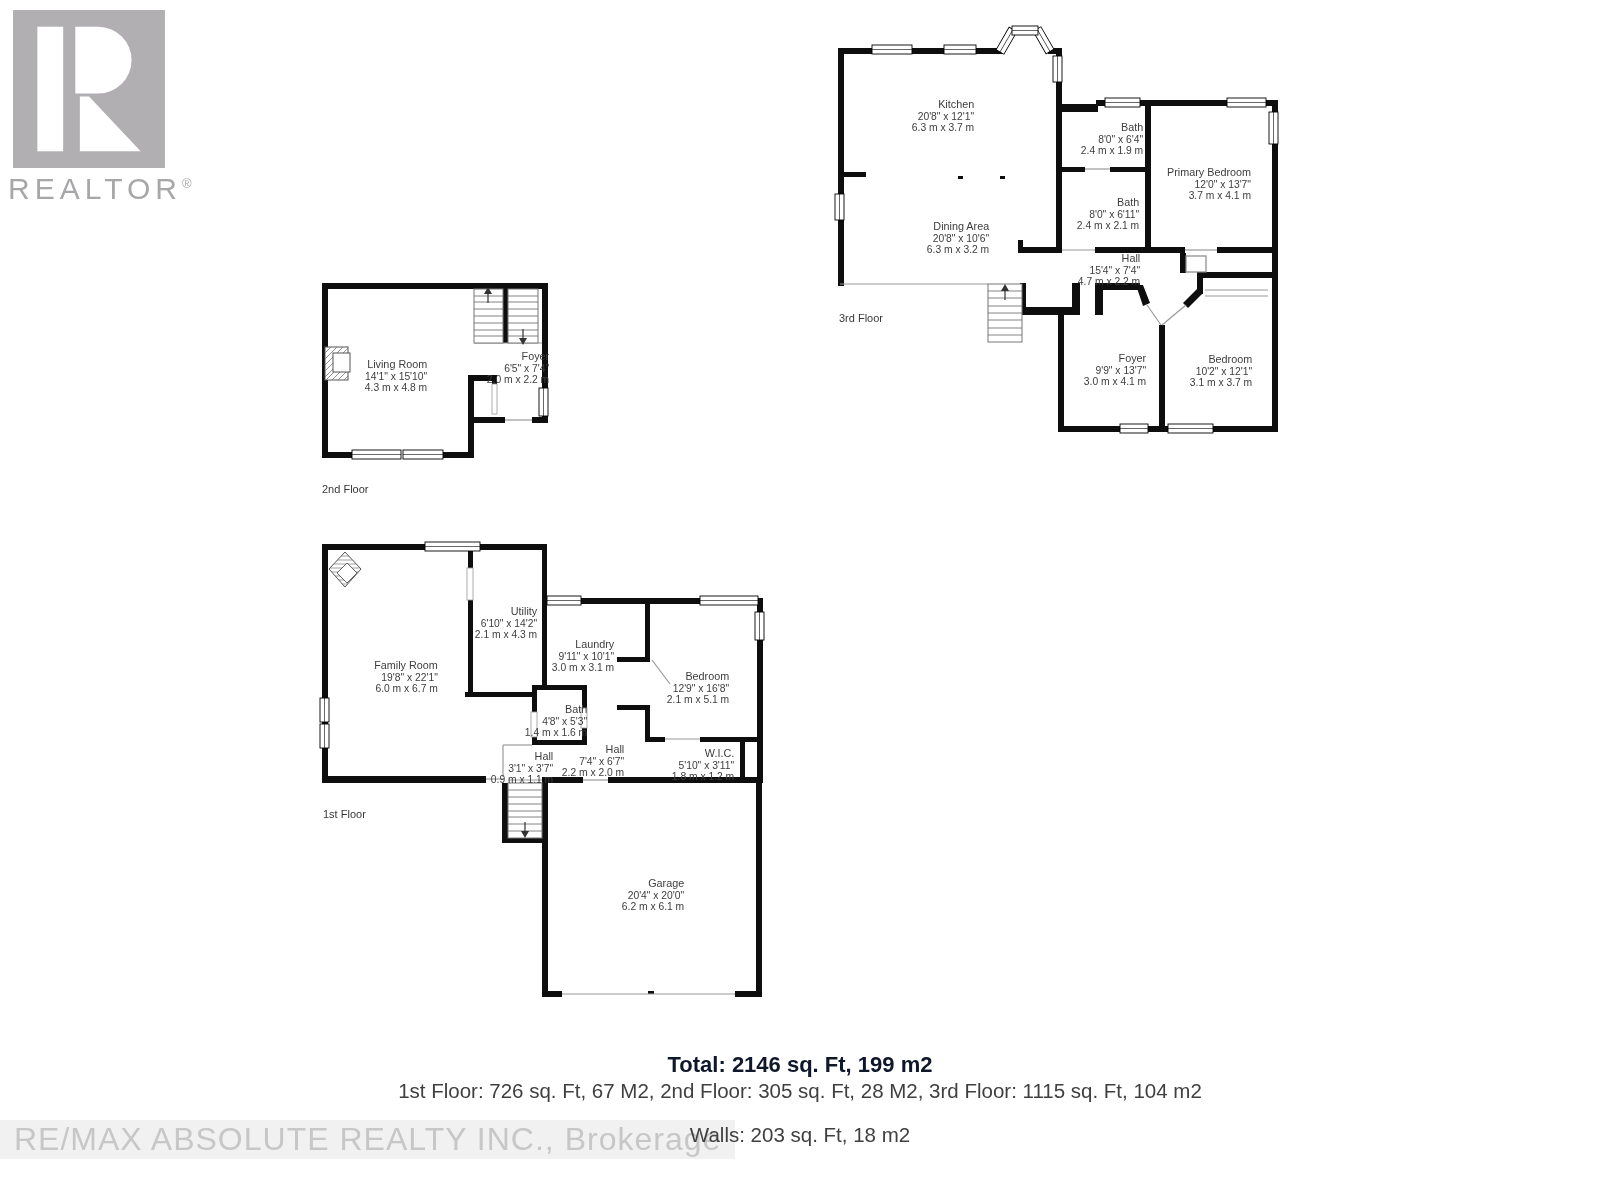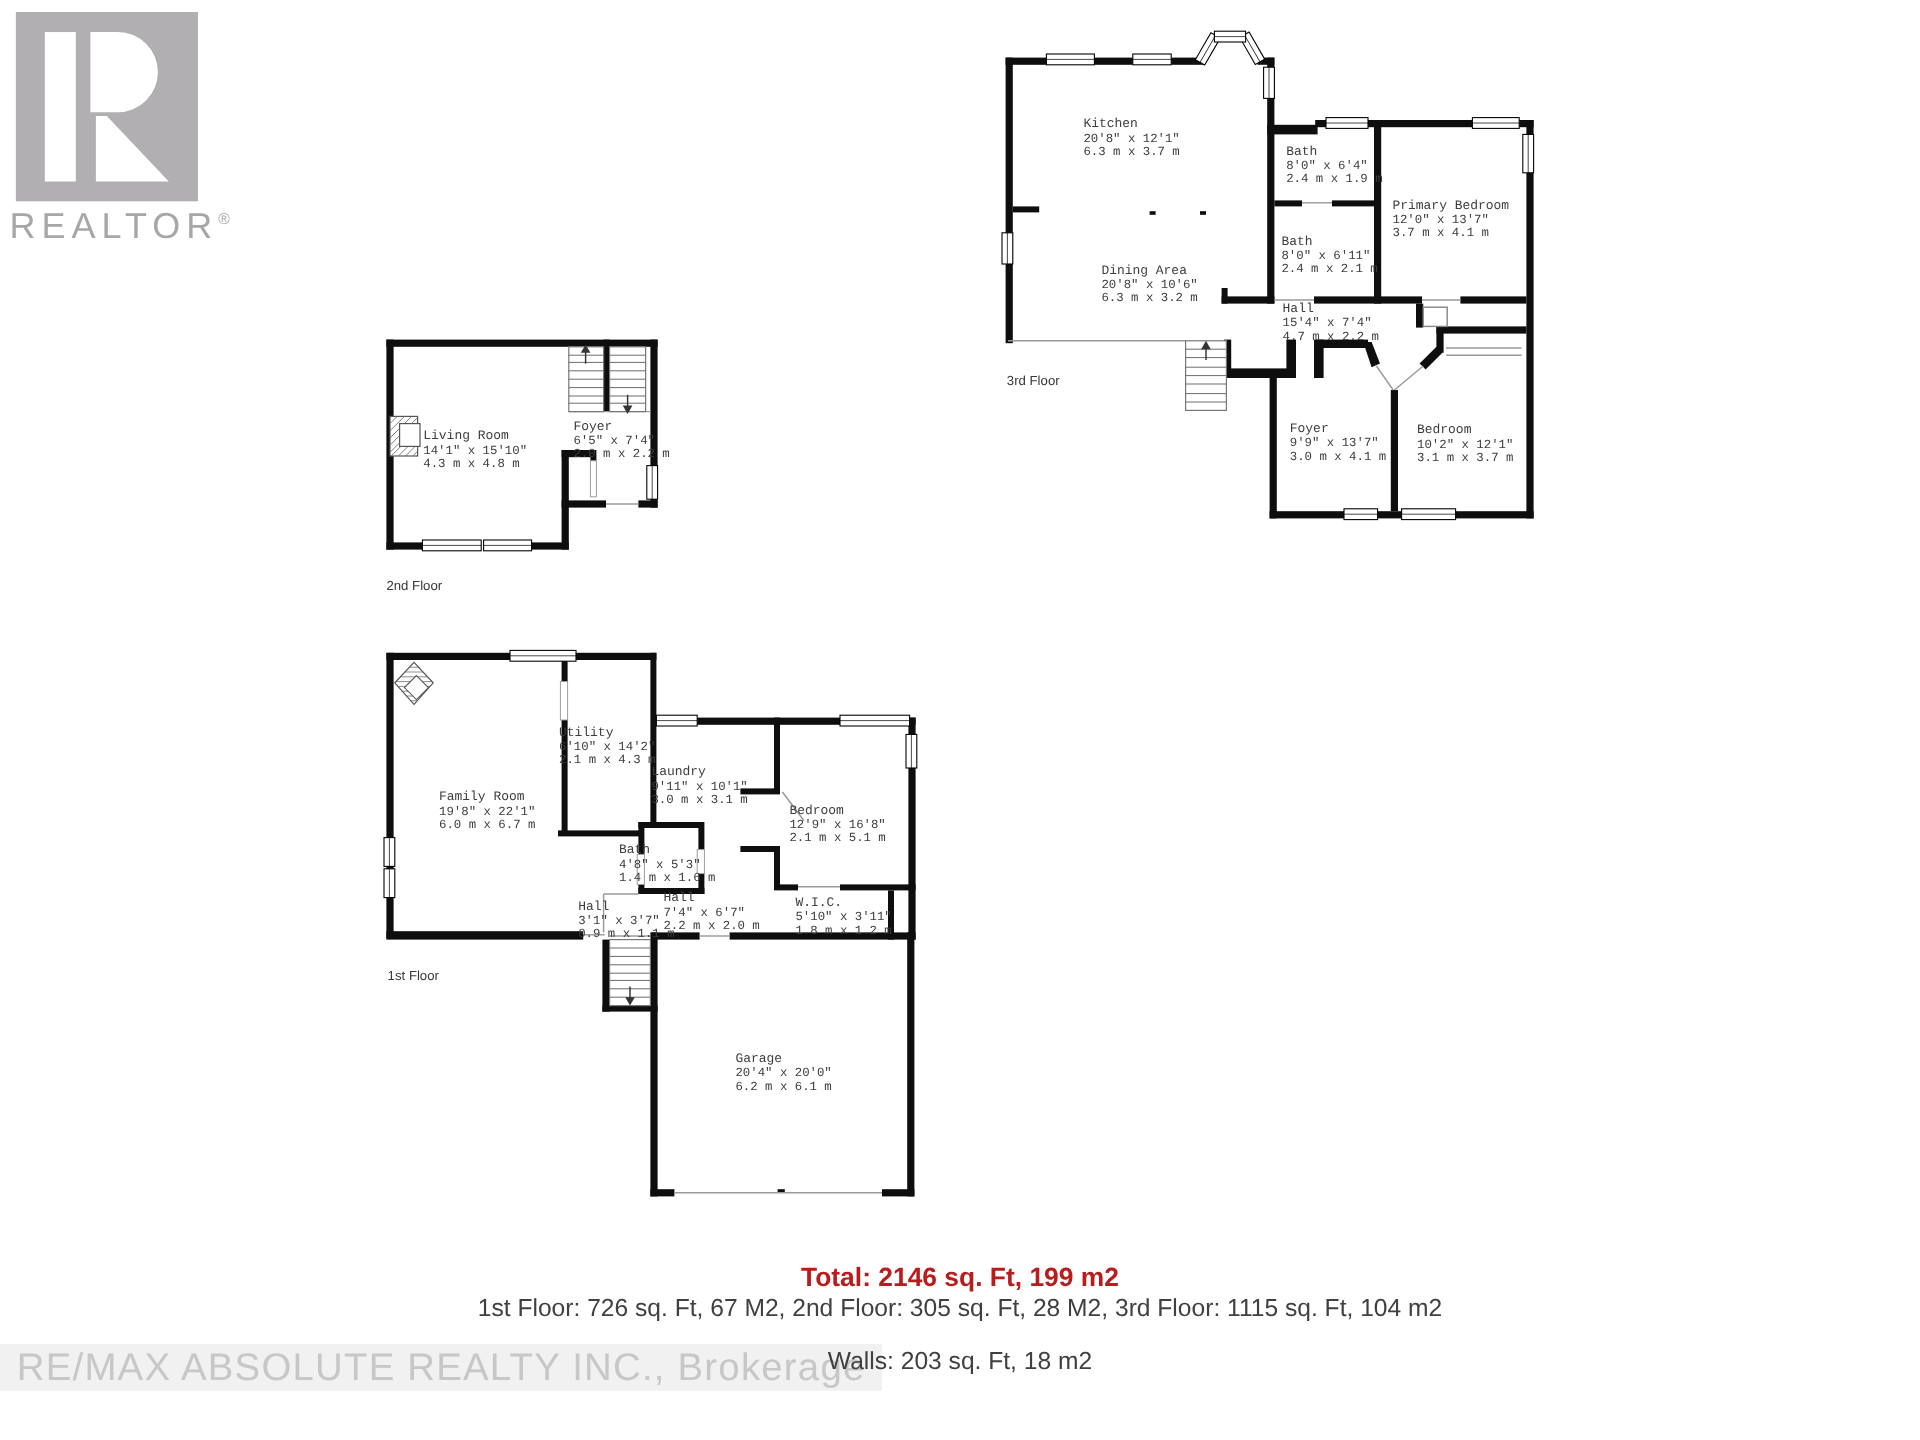--- a/index.html
+++ b/index.html
@@ -7,29 +7,29 @@
           font-family:"Liberation Sans",sans-serif;}
   svg{position:absolute;left:0;top:0;}
 
   
   .logo-box{position:absolute;left:13px;top:10px;width:152px;height:158px;}
   .logo-word{position:absolute;left:8px;top:172px;width:200px;font-size:30px;color:#a8a6a9;
              letter-spacing:5px;font-weight:400;}
   .logo-word sup{font-size:13px;letter-spacing:0;}
 
   
-  .rlabel{position:absolute;transform:translateX(-50%);text-align:left;color:#3d3d3d;
-          white-space:nowrap;line-height:11.6px;z-index:5;font-family:Liberation Mono, monospace;}
+  .rlabel{position:absolute;transform:translateX(-50%);text-align:right;color:#3d3d3d;
+          white-space:nowrap;line-height:11.6px;z-index:5;}
   .rlabel .rname{font-size:10.8px;}
   .rlabel .rdim{font-size:10.3px;}
   .floor-tag{position:absolute;font-size:11px;color:#383838;z-index:5;}
 
   
   .sumline{position:absolute;left:0;right:0;text-align:center;color:#404040;z-index:4;}
-  .total{top:1052px;font-size:22px;font-weight:700;color:#b91c1c;}
+  .total{top:1052px;font-size:22px;font-weight:700;color:#0f172a;}
   .l2{top:1079px;font-size:20.5px;}
   .l3{top:1101px;font-size:20.5px;}
   .l4{top:1123px;font-size:20.5px;}
   .watermark{position:absolute;left:0;right:0;top:1120px;text-align:left;z-index:1;}
   .watermark span{display:inline-block;font-size:32px;color:#c7c7c7;letter-spacing:1px;
                   background:rgba(120,120,120,0.10);padding:1px 14px;}
   .disclaimer{position:absolute;left:0;right:0;top:1159px;text-align:center;font-size:12.5px;
               color:#4c4c4c;z-index:4;}
 </style>
 </head>

